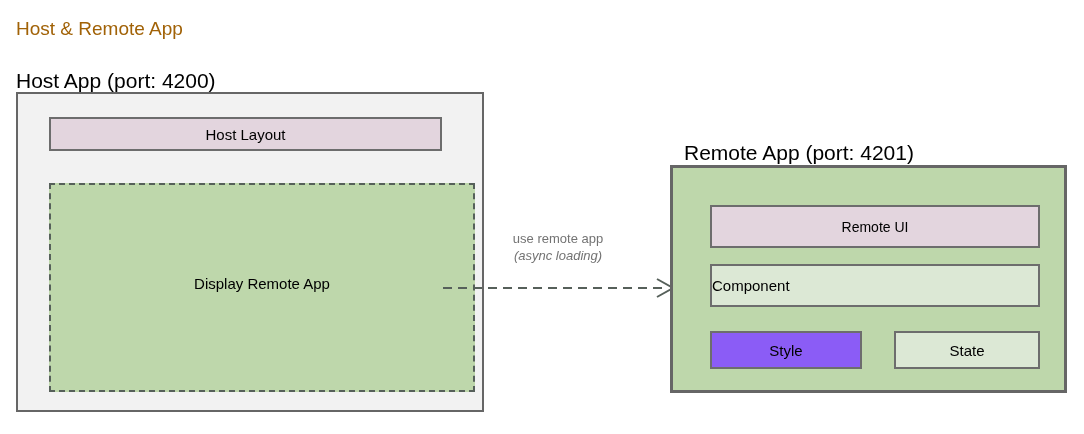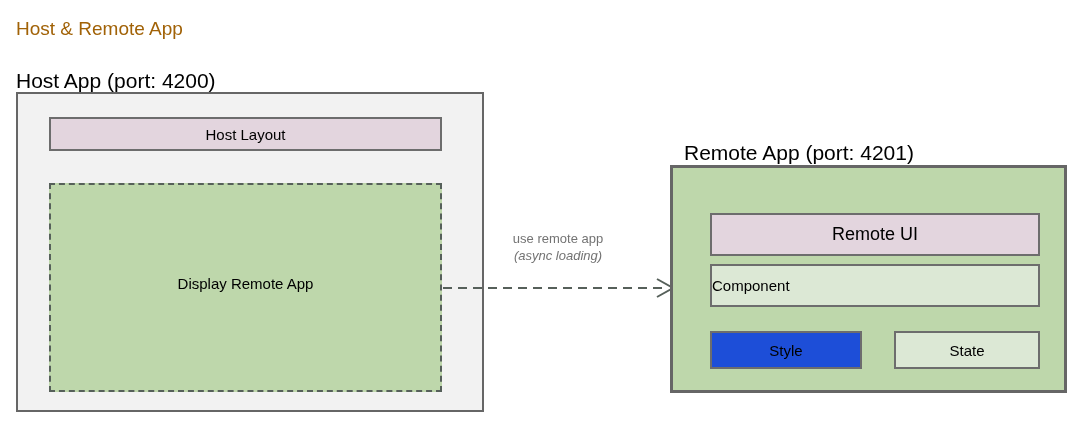--- a/index.html
+++ b/index.html
@@ -60,21 +60,21 @@
     display: flex;
     align-items: center;
     justify-content: center;
     font-size: 15px;
   }
 
   .display-remote-box {
     position: absolute;
     left: 49px;
     top: 183px;
-    width: 393px;
+    width: 426px;
     height: 209px;
     background: #bed7ab;
     border: 2px dashed #56605a;
     box-sizing: border-box;
     display: flex;
     align-items: center;
     justify-content: center;
     font-size: 15px;
   }
   .display-remote-box .inner-label {
@@ -90,30 +90,30 @@
     width: 397px;
     height: 228px;
     background: #bed7ab;
     border: 3px solid #666666;
     box-sizing: border-box;
   }
 
   .remote-ui-box {
     position: absolute;
     left: 710px;
-    top: 213px;
+    top: 205px;
     width: 330px;
     height: 43px;
     background: #e3d5de;
     border: 2px solid #6d6d6d;
     box-sizing: border-box;
     display: flex;
     align-items: center;
     justify-content: center;
-    font-size: 18px;
+    font-size: 14px;
   }
 
   .component-box {
     position: absolute;
     left: 710px;
     top: 264px;
     width: 330px;
     height: 43px;
     background: #dce8d5;
     border: 2px solid #6d6d6d;
@@ -123,21 +123,21 @@
     justify-content: flex-start;
     font-size: 15px;
   }
 
   .style-box {
     position: absolute;
     left: 710px;
     top: 331px;
     width: 152px;
     height: 38px;
-    background: #1d4ed8;
+    background: #8b5cf6;
     border: 2px solid #6d6d6d;
     box-sizing: border-box;
     display: flex;
     align-items: center;
     justify-content: center;
     font-size: 15px;
   }
 
   .state-box {
     position: absolute;

